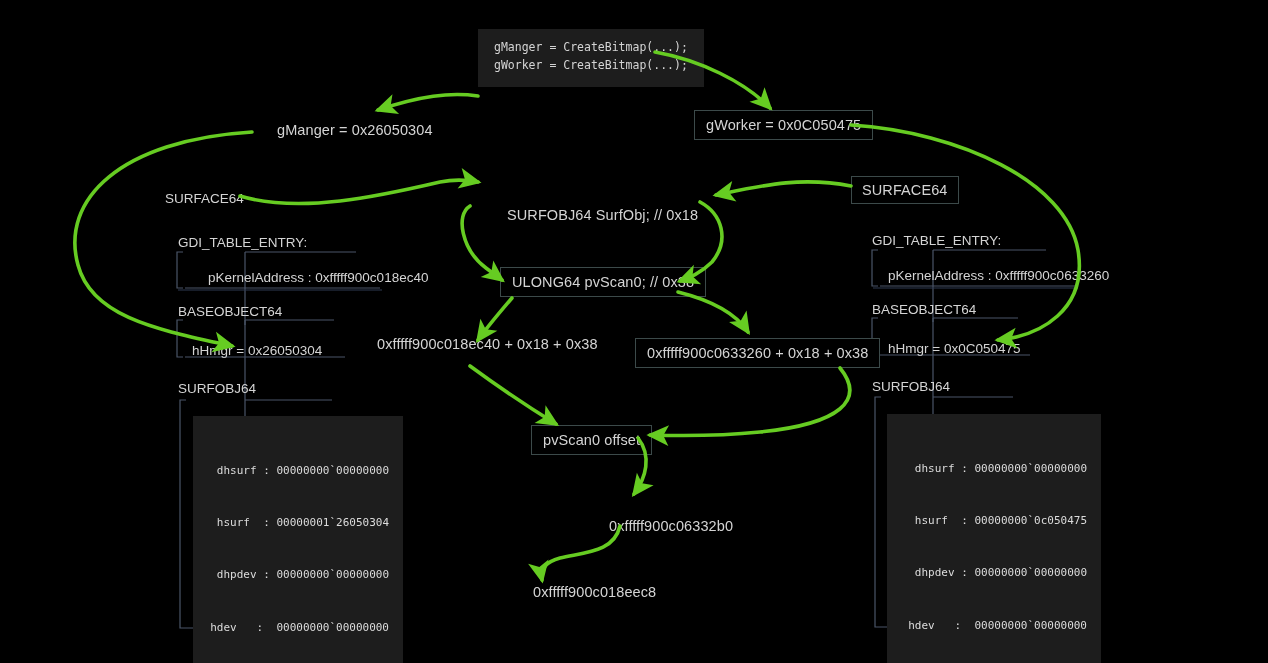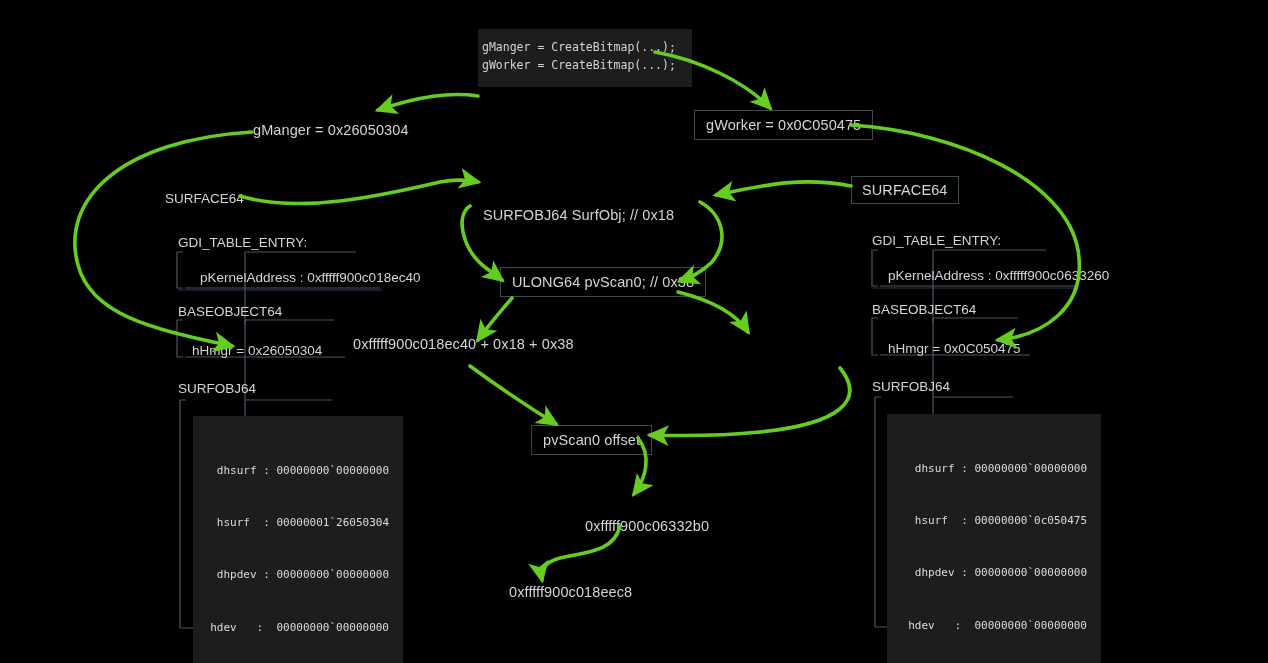--- a/index.html
+++ b/index.html
@@ -35,33 +35,34 @@
     position: absolute;
     color: #d6d6d6;
     font-family: "Liberation Sans", sans-serif;
     white-space: nowrap;
     z-index: 4;
   }
   .plain {
     font-size: 14.5px;
     color: #d4d4d4;
     letter-spacing: 0.1px;
+    margin-left: 24px;
   }
   .boxed {
     font-size: 14.5px;
     color: #d4d4d4;
     border: 1px solid #3c4a4a;
     padding: 6px 11px;
     background: #000000;
     letter-spacing: 0.1px;
   }
   .codebox {
     position: absolute;
     background: #1d1d1d;
-    padding: 10px 16px 12px 4px;
+    padding: 10px 16px 12px 16px;
     font-family: "DejaVu Sans Mono", monospace;
     font-size: 11.5px;
     color: #d4d4d4;
     line-height: 1.55;
     white-space: pre;
     z-index: 4;
   }
   .dump {
     position: absolute;
     background: #1d1d1d;
@@ -183,30 +184,31 @@
 
 
   <div class="node plain" style="left:483px; top:207px;">SURFOBJ64 SurfObj; // 0x18</div>
 
   <div class="node boxed" style="left:500px; top:267px;">ULONG64 pvScan0; // 0x38</div>
 
   <div class="node boxed" style="left:531px; top:425px;">pvScan0 offset</div>
 
   <div class="node plain" style="left:353px; top:336px;">0xfffff900c018ec40 + 0x18 + 0x38</div>
 
+  <div class="node boxed" style="left:635px; top:338px;">0xfffff900c0633260 + 0x18 + 0x38</div>
 
   <div class="node plain" style="left:585px; top:518px;text-align:right;">0xfffff900c06332b0</div>
 
   <div class="node plain" style="left:509px; top:584px;">0xfffff900c018eec8</div>
 
   <div class="struct-label" style="left:165px; top:191px;">SURFACE64</div>
 
   <div class="struct-label" style="left:178px; top:235px;">GDI_TABLE_ENTRY:</div>
 
-  <div class="field-label" style="left:200px; top:270px;text-align:center;">pKernelAddress : 0xfffff900c018ec40</div>
+  <div class="field-label" style="left:208px; top:270px;text-align:center;">pKernelAddress : 0xfffff900c018ec40</div>
 
   <div class="struct-label" style="left:178px; top:304px;">BASEOBJECT64</div>
 
   <div class="field-label" style="left:192px; top:343px;">hHmgr = 0x26050304</div>
 
   <div class="struct-label" style="left:178px; top:381px;">SURFOBJ64</div>
 
   <div class="dump" style="left:193px; top:416px; width:180px;">
     <span class="dump-line">dhsurf : 00000000`00000000</span>
     <span class="dump-line">hsurf  : 00000001`26050304</span>

